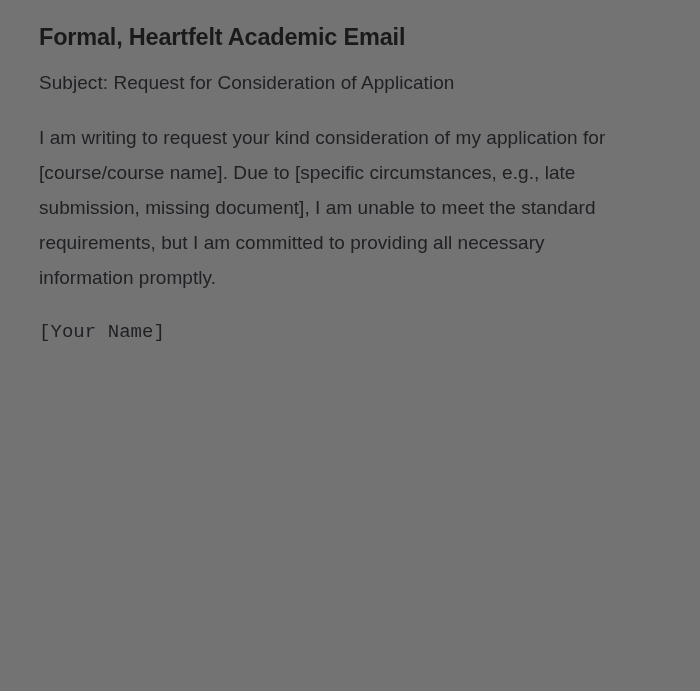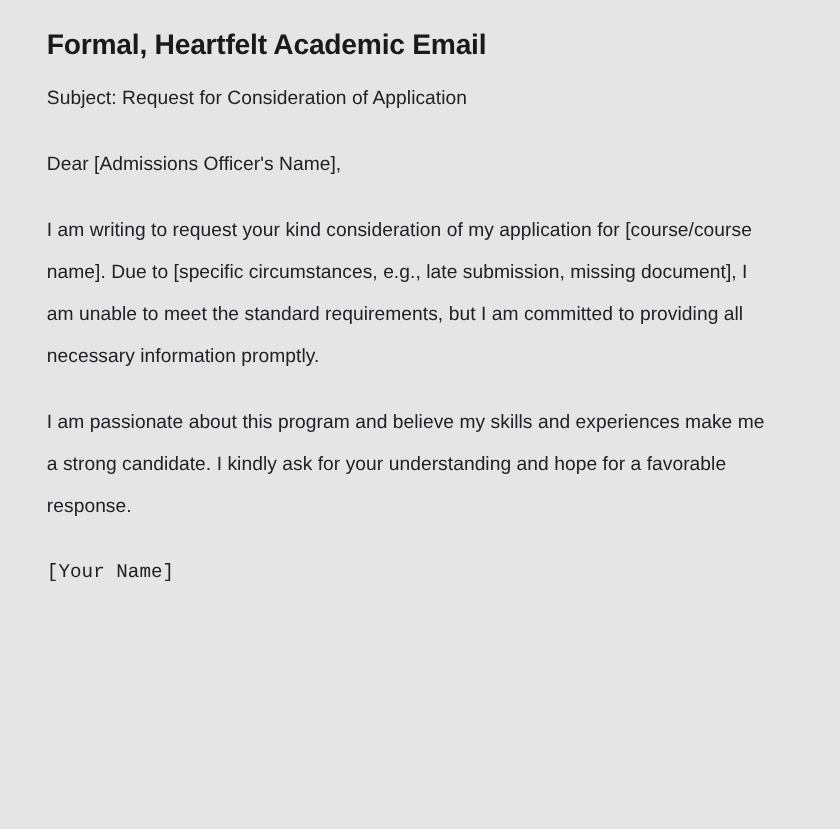--- a/index.html
+++ b/index.html
@@ -11,34 +11,34 @@
     width: 700px;
     height: 691px;
     overflow: hidden;
     font-family: "Liberation Sans", sans-serif;
     -webkit-font-smoothing: antialiased;
   }
   .page {
     box-sizing: border-box;
     width: 700px;
     height: 691px;
-    background: #e5e5e5;
+    background: #737373;
     padding: 22px 58px 0 39px;
   }
   .doc-title {
     font-size: 23.5px;
     font-weight: bold;
     line-height: 30px;
     color: #1a1a1a;
     letter-spacing: -0.2px;
     margin: 0 0 13px 0;
     white-space: nowrap;
   }
   .body-block {
-    font-size: 16px;
+    font-size: 19px;
     line-height: 35px;
     color: #202124;
     letter-spacing: 0.05px;
   }
   .para {
     margin: 0 0 20px 0;
     max-width: 604px;
   }
   .para:last-child {
     margin-bottom: 0;
@@ -49,24 +49,22 @@
 <body>
 
 <div class="page">
 
   <h1 class="doc-title">Formal, Heartfelt Academic Email</h1>
 
   <div class="body-block">
 
     <p class="para">Subject: Request for Consideration of Application</p>
 
-    <p class="para">Dear [Admissions Officer's Name],</p>
 
     <p class="para">I am writing to request your kind consideration of my application for [course/course name]. Due to [specific circumstances, e.g., late submission, missing document], I am unable to meet the standard requirements, but I am committed to providing all necessary information promptly.</p>
 
-    <p class="para">I am passionate about this program and believe my skills and experiences make me a strong candidate. I kindly ask for your understanding and hope for a favorable response.</p>
 
 
 
     <p class="para">[Your Name]</p>
 
   </div>
 </div>
 
 </body></html>

